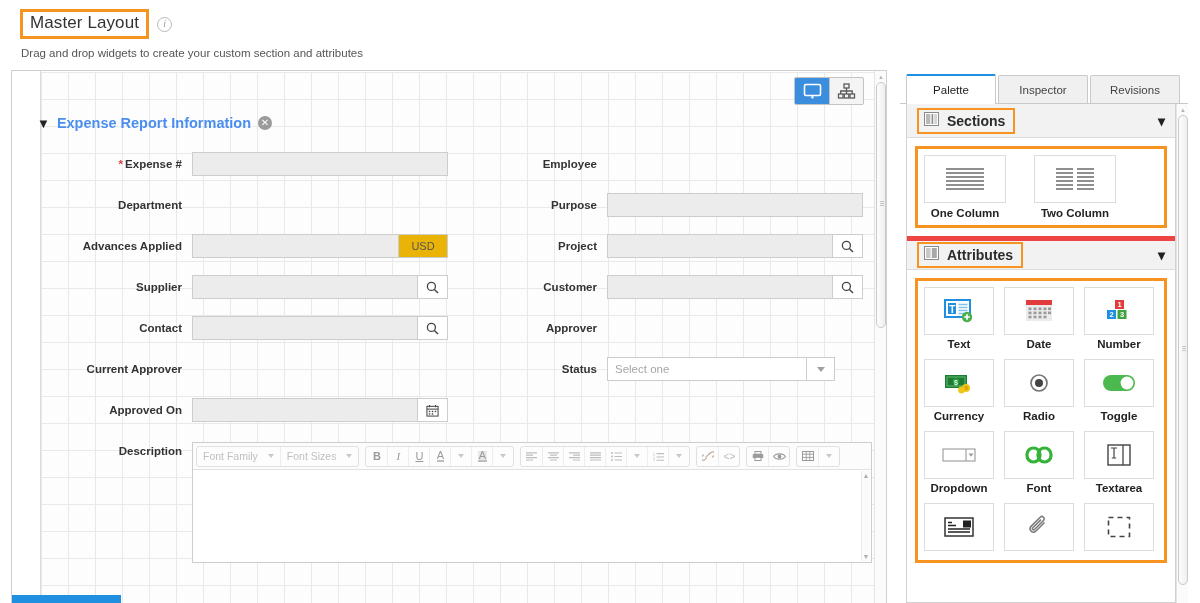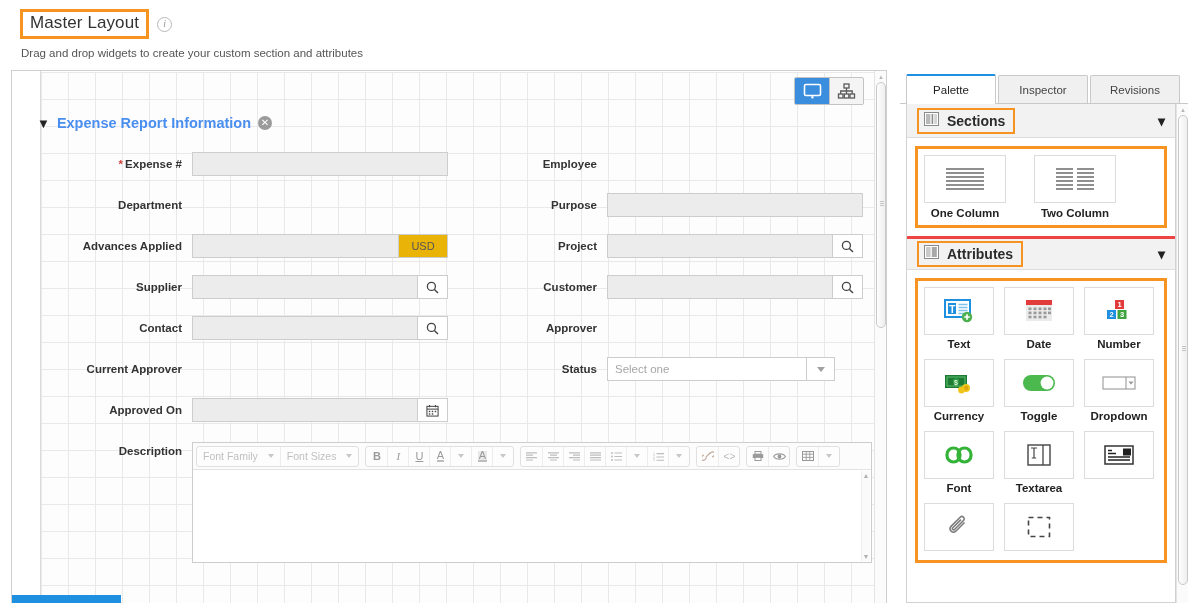--- a/index.html
+++ b/index.html
@@ -530,21 +530,21 @@
                     <div class="hline"></div>
                   </div>
               </div>
             </div>
             <div class="tile-label">Two Column</div>
           </div>
         </div>
       </div>
     </div>
 
-    <div class="accordion-head" style="border-top:3px solid #ef4444">
+    <div class="accordion-head" style="border-top:5px solid #ef4444">
       <div class="acc-hl">
         <span>
           <svg width="15" height="14" viewBox="0 0 15 14">
             <rect x="0.5" y="0.5" width="14" height="13" fill="#fff" stroke="#8a8a8a" stroke-width="1"></rect>
             <rect x="2" y="2" width="4.6" height="10" fill="#c9c9c9"></rect>
             <rect x="7.8" y="2" width="5" height="10" fill="#a8a8a8"></rect>
           </svg>
         </span>
         <span class="acc-title">Attributes</span>
       </div>
@@ -617,20 +617,29 @@
                 <circle cx="12" cy="10.5" r="3.3" fill="#2f9c45"></circle>
                 <text x="10.1" y="13.6" font-size="7" fill="#d6f5d6" font-family="sans-serif" font-weight="bold">$</text>
                 <circle cx="22" cy="17" r="4" fill="#f0c419"></circle>
                 <circle cx="22" cy="17" r="2.3" fill="#e0a80d"></circle>
                 <circle cx="17.5" cy="19" r="3.4" fill="#f0c419"></circle>
               </svg>
             </div>
             <div class="attr-label">Currency</div>
           </div>
 
+          <div class="attr">
+            <div class="attr-card">
+              <svg width="22" height="22" viewBox="0 0 22 22">
+                <circle cx="11" cy="11" r="8" fill="#fff" stroke="#777" stroke-width="1.7"></circle>
+                <circle cx="11" cy="11" r="4" fill="#444"></circle>
+              </svg>
+            </div>
+            <div class="attr-label">Radio</div>
+          </div>
 
           <div class="attr">
             <div class="attr-card">
               <svg width="34" height="18" viewBox="0 0 34 18">
                 <rect x="1" y="1" width="32" height="16" rx="8" fill="#4cb94f"></rect>
                 <circle cx="25" cy="9" r="6.4" fill="#fff"></circle>
               </svg>
             </div>
             <div class="attr-label">Toggle</div>
           </div>

